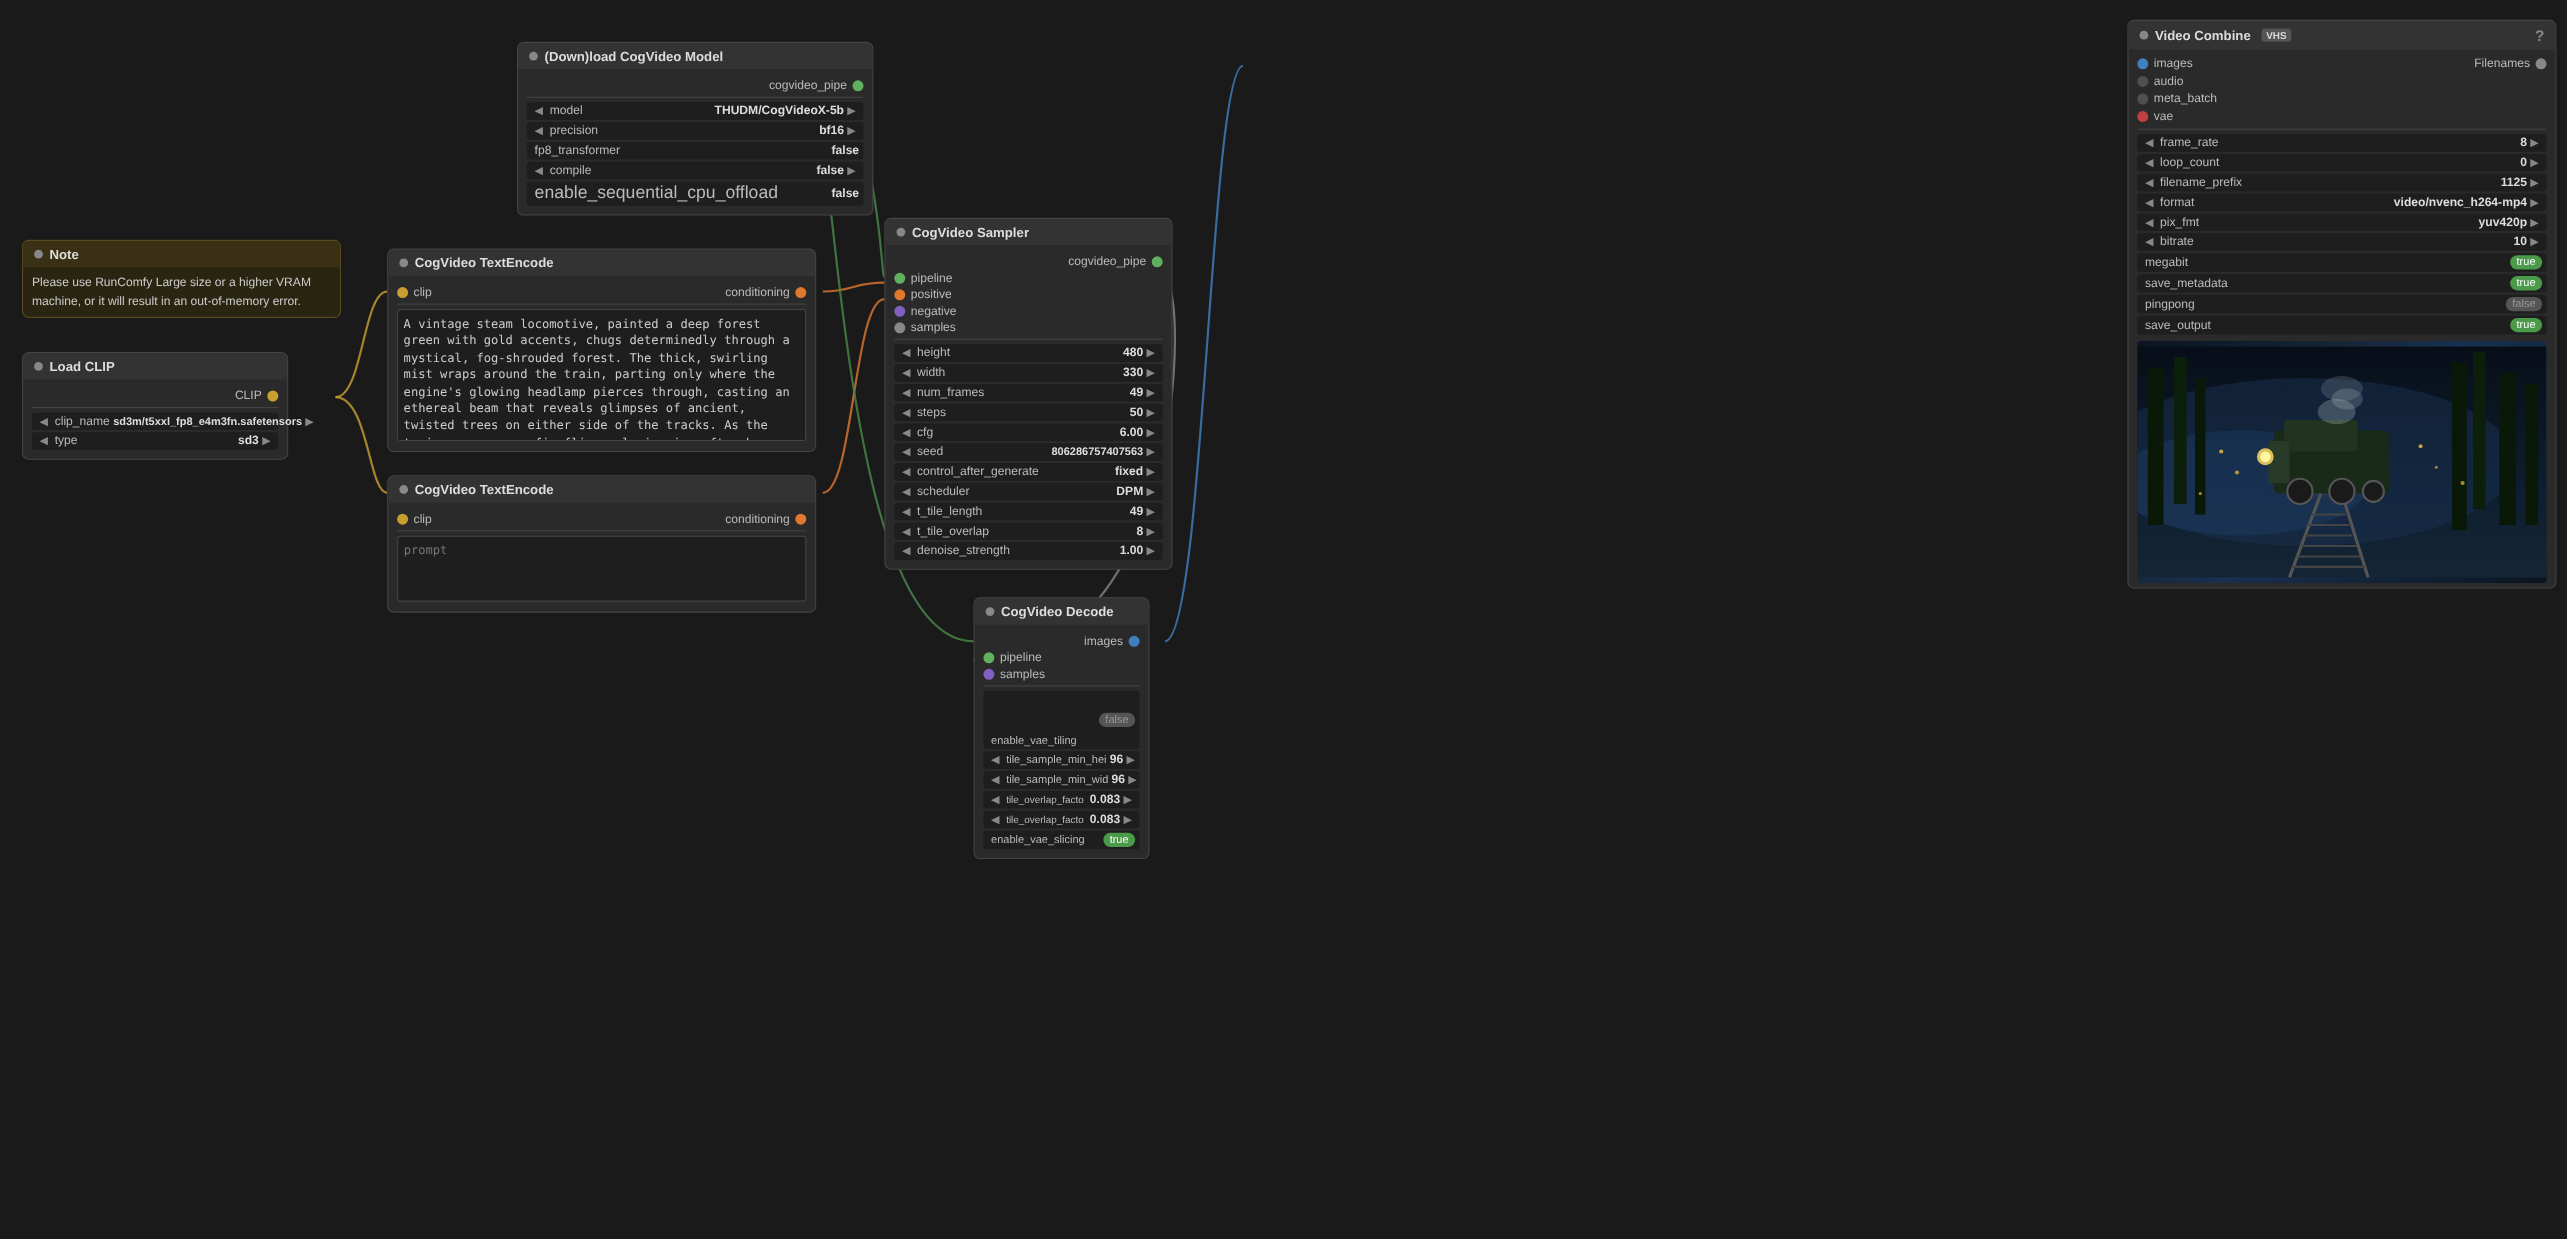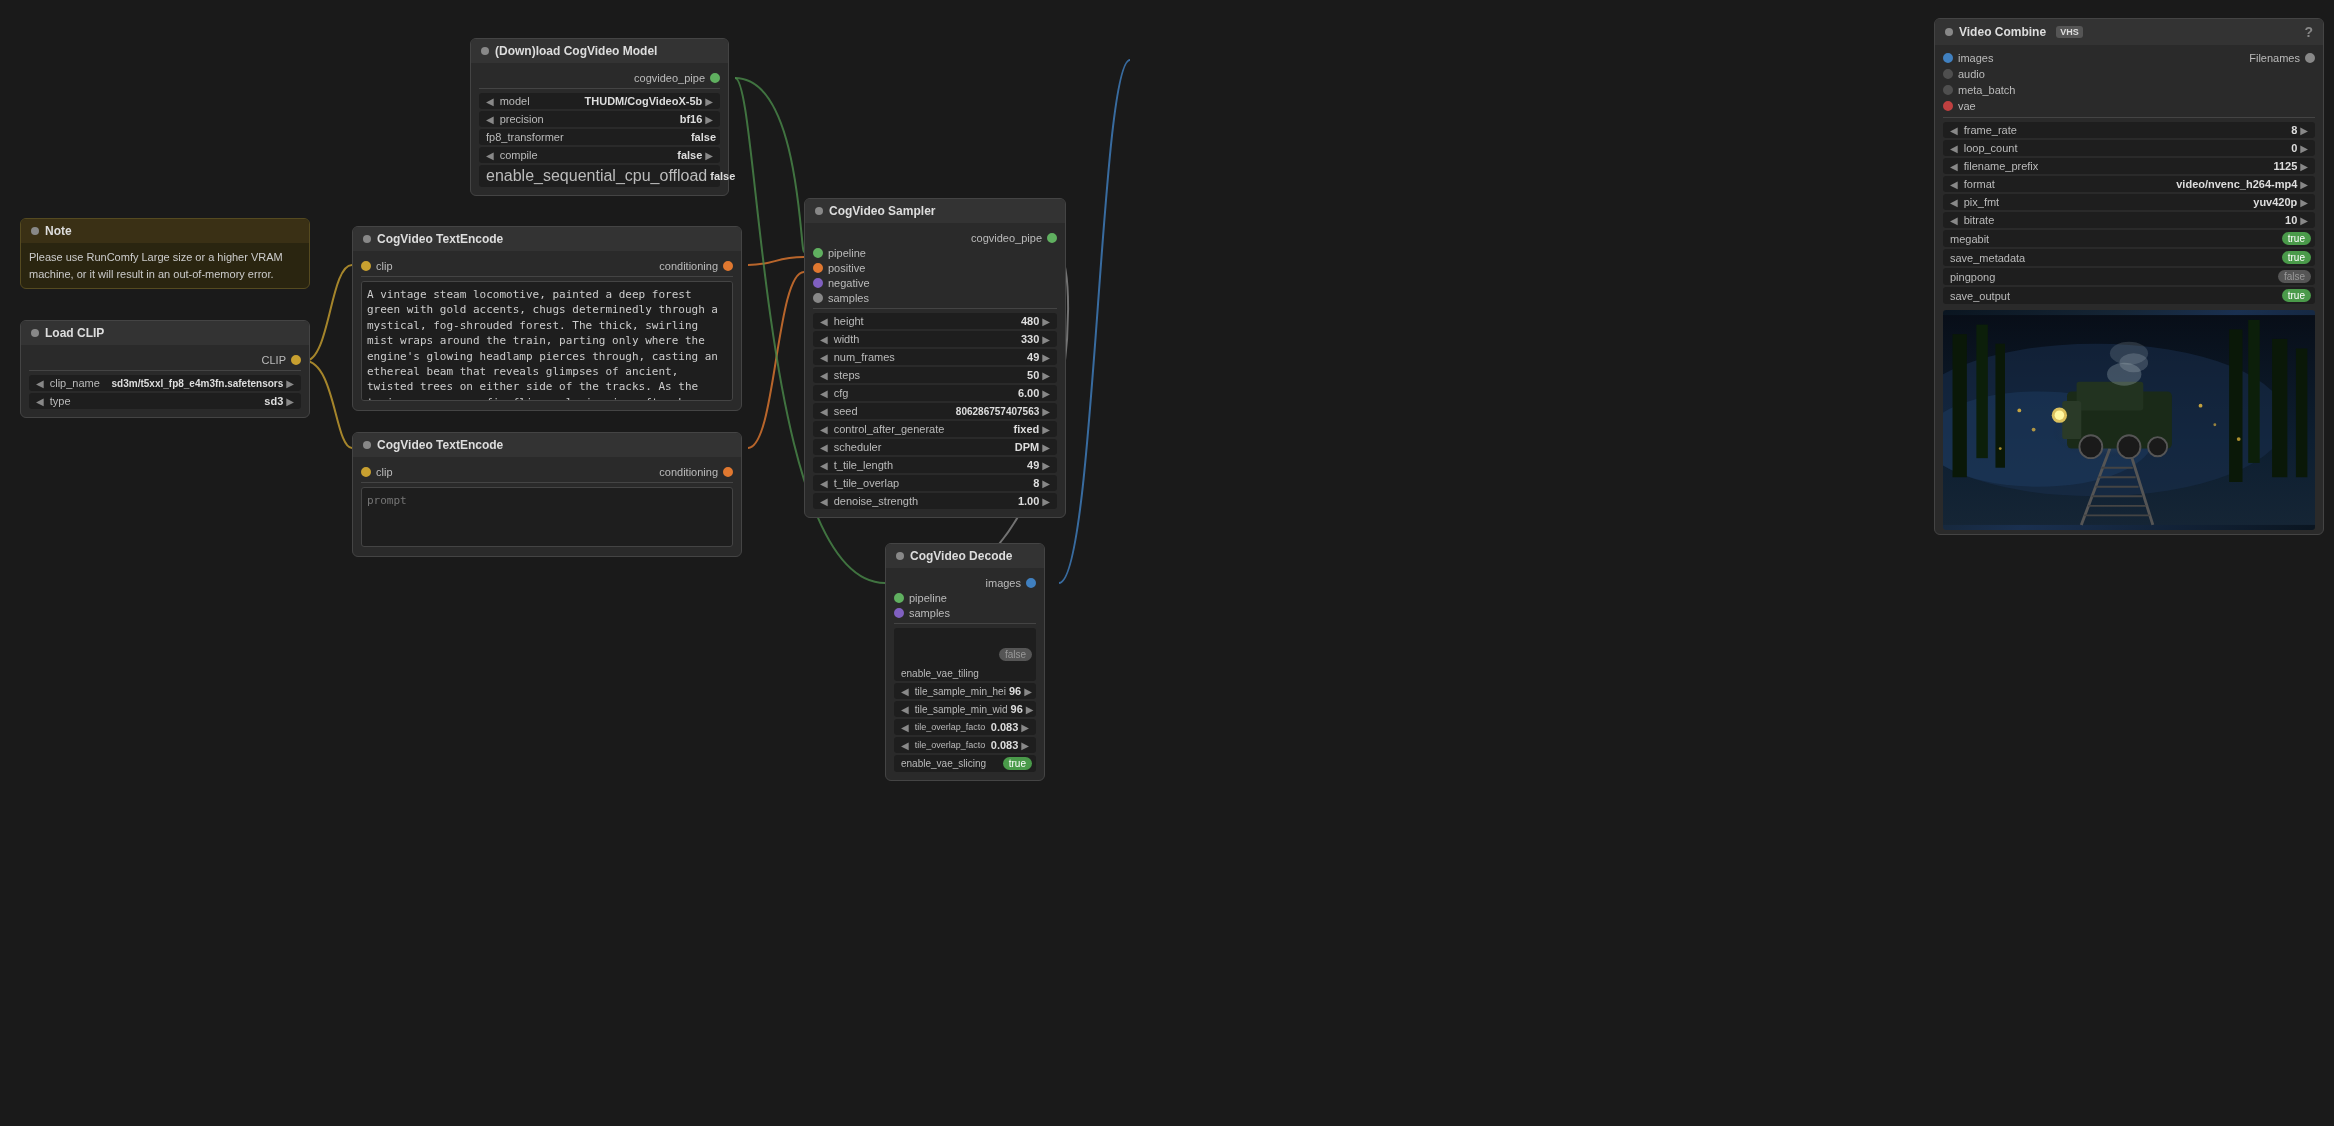--- a/index.html
+++ b/index.html
@@ -248,21 +248,21 @@
       <div class="dot" style="background:#888;"></div>
       <span>Note</span>
     </div>
     <div class="node-body">
       <div style="font-size:11px; color:#ccc; line-height:1.5;">
         Please use RunComfy Large size or a higher VRAM machine, or it will result in an out-of-memory error.
       </div>
     </div>
   </div>
 
-  <div class="node" style="left:20px; top:320px; width:290px;">
+  <div class="node" style="left:20px; top:320px; width:242px;">
     <div class="node-header">
       <div class="dot"></div>
       <span>Load CLIP</span>
     </div>
     <div class="node-body">
 
       <div class="port-out">
         <span class="port-label">CLIP</span>
         <div class="port-dot yellow"></div>
       </div>
@@ -277,21 +277,21 @@
 
       <div class="field-row">
         <span class="arrow-left">◀</span>
         <span class="field-label">type</span>
         <span class="field-value">sd3</span>
         <span class="arrow-right">▶</span>
       </div>
     </div>
   </div>
 
-  <div class="node" style="left:470px; top:38px; width:259px;">
+  <div class="node" style="left:470px; top:38px; width:324px;">
     <div class="node-header">
       <div class="dot"></div>
       <span>(Down)load CogVideo Model</span>
     </div>
     <div class="node-body">
 
       <div class="port-out">
         <span class="port-label">cogvideo_pipe</span>
         <div class="port-dot green"></div>
       </div>

